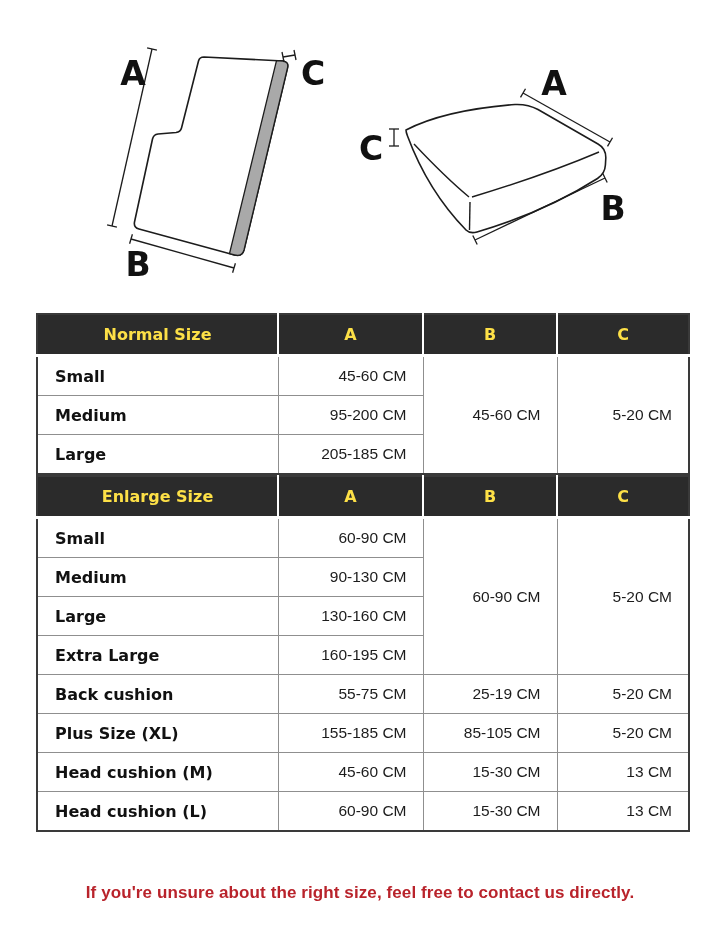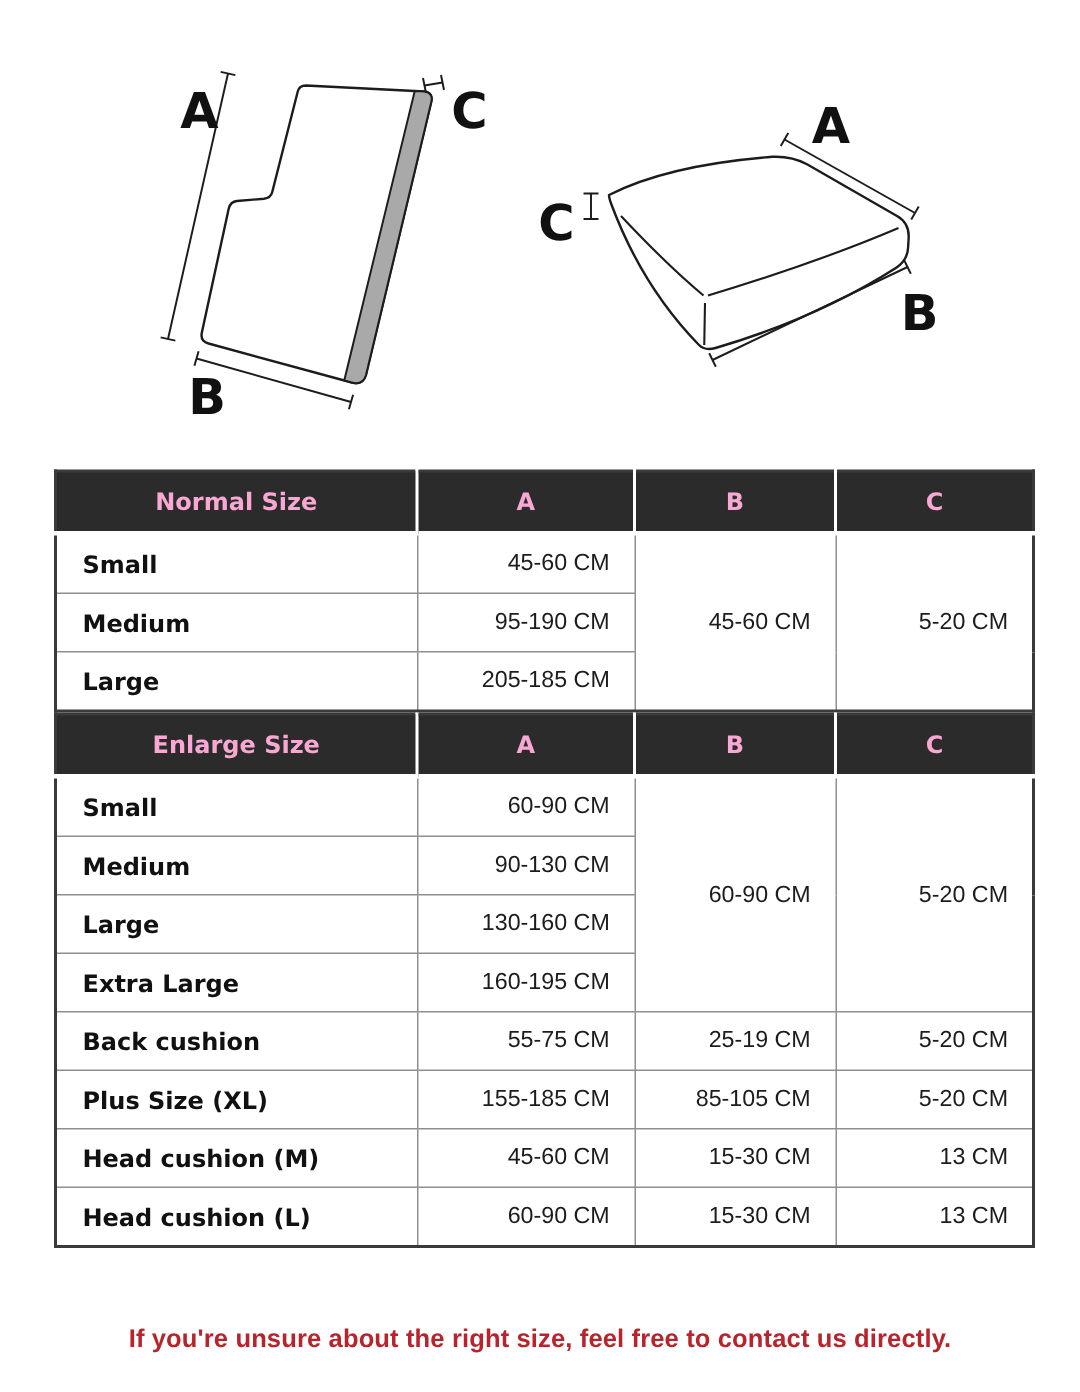--- a/index.html
+++ b/index.html
@@ -19,21 +19,21 @@
     width:652px;margin-left:36px;
     border-collapse:collapse;table-layout:fixed;
     border:2px solid #3a3a3a;
   }
   table.size-table + table.size-table{}
   col.c-label{width:241px;}
   col.c-a{width:145px;}
   col.c-b{width:134px;}
   col.c-c{width:132px;}
   .size-table th{
-    background:#2b2b2b;color:#f9a8d4;
+    background:#2b2b2b;color:#fde047;
     font-family:"DejaVu Sans",sans-serif;
     font-size:16px;font-weight:bold;
     height:37px;text-align:center;
     border-bottom:3px solid #ffffff;
   }
   .size-table th + th{border-left:2px solid #ffffff;}
   .size-table td{
     height:36px;border:1px solid #8f8f8f;
     font-size:15.5px;color:#1c1c1c;background:#ffffff;
     vertical-align:middle;
@@ -140,21 +140,21 @@
   </thead>
   <tbody>
     <tr>
       <td class="lbl">Small</td>
       <td class="val">45-60 CM</td>
       <td class="val" rowspan="3">45-60 CM</td>
       <td class="val" rowspan="3">5-20 CM</td>
     </tr>
     <tr>
       <td class="lbl">Medium</td>
-      <td class="val">95-190 CM</td>
+      <td class="val">95-200 CM</td>
     </tr>
     <tr>
       <td class="lbl">Large</td>
       <td class="val">205-185 CM</td>
     </tr>
   </tbody>
 </table>
 
 <table class="size-table">
   <colgroup>

